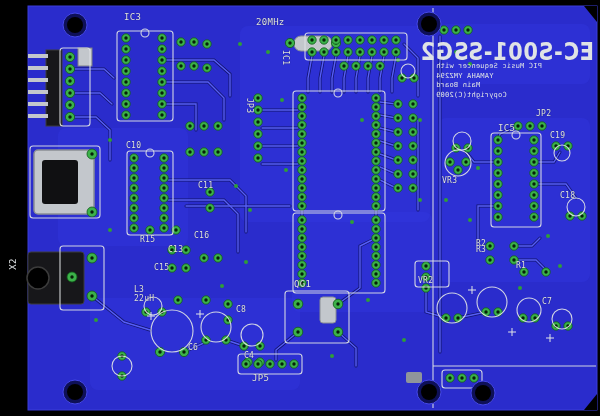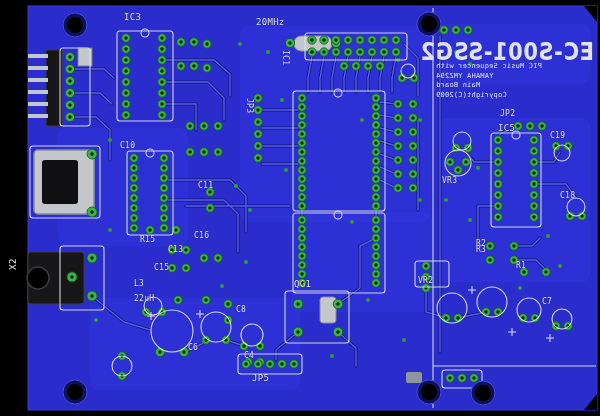--- a/index.html
+++ b/index.html
@@ -686,35 +686,35 @@
       <circle cx="429" cy="392" r="8" fill="#000"></circle>
       <circle cx="483" cy="393" r="12" fill="#0e1058" stroke="#4548e8" stroke-width="1"></circle>
       <circle cx="483" cy="393" r="8" fill="#000"></circle>
     </svg>
 
   <div class="labels">
     <div class="lbl big" style="left:124px;top:13px">IC3</div>
     <div class="lbl big" style="left:256px;top:18px">20MHz</div>
     <div class="lbl v" style="left:289px;top:50px">IC1</div>
     <div class="lbl v" style="left:253px;top:98px">JP3</div>
-    <div class="lbl" style="left:120px;top:142px">C10</div>
+    <div class="lbl" style="left:126px;top:142px">C10</div>
     <div class="lbl" style="left:198px;top:182px">C11</div>
     <div class="lbl" style="left:140px;top:236px">R15</div>
     <div class="lbl" style="left:168px;top:246px">C13</div>
     <div class="lbl" style="left:154px;top:264px">C15</div>
     <div class="lbl" style="left:194px;top:232px">C16</div>
     <div class="lbl" style="left:236px;top:306px">C8</div>
-    <div class="lbl" style="left:134px;top:280px">L3</div>
+    <div class="lbl" style="left:134px;top:286px">L3</div>
     <div class="lbl" style="left:134px;top:295px">22uH</div>
     <div class="lbl" style="left:188px;top:344px">C6</div>
     <div class="lbl" style="left:244px;top:352px">C4</div>
     <div class="lbl big" style="left:294px;top:280px">QG1</div>
     <div class="lbl big" style="left:252px;top:374px">JP5</div>
     <div class="lbl big x2v" style="left:2px;top:260px">X2</div>
-    <div class="lbl" style="left:500px;top:110px">JP2</div>
+    <div class="lbl" style="left:536px;top:110px">JP2</div>
     <div class="lbl big" style="left:498px;top:124px">IC5</div>
     <div class="lbl" style="left:550px;top:132px">C19</div>
     <div class="lbl" style="left:560px;top:192px">C18</div>
     <div class="lbl" style="left:442px;top:177px">VR3</div>
     <div class="lbl" style="left:418px;top:277px">VR2</div>
     <div class="lbl" style="left:516px;top:262px">R1</div>
     <div class="lbl" style="left:476px;top:240px">R2</div>
     <div class="lbl" style="left:476px;top:246px">R3</div>
     <div class="lbl" style="left:542px;top:298px">C7</div>
   </div>

